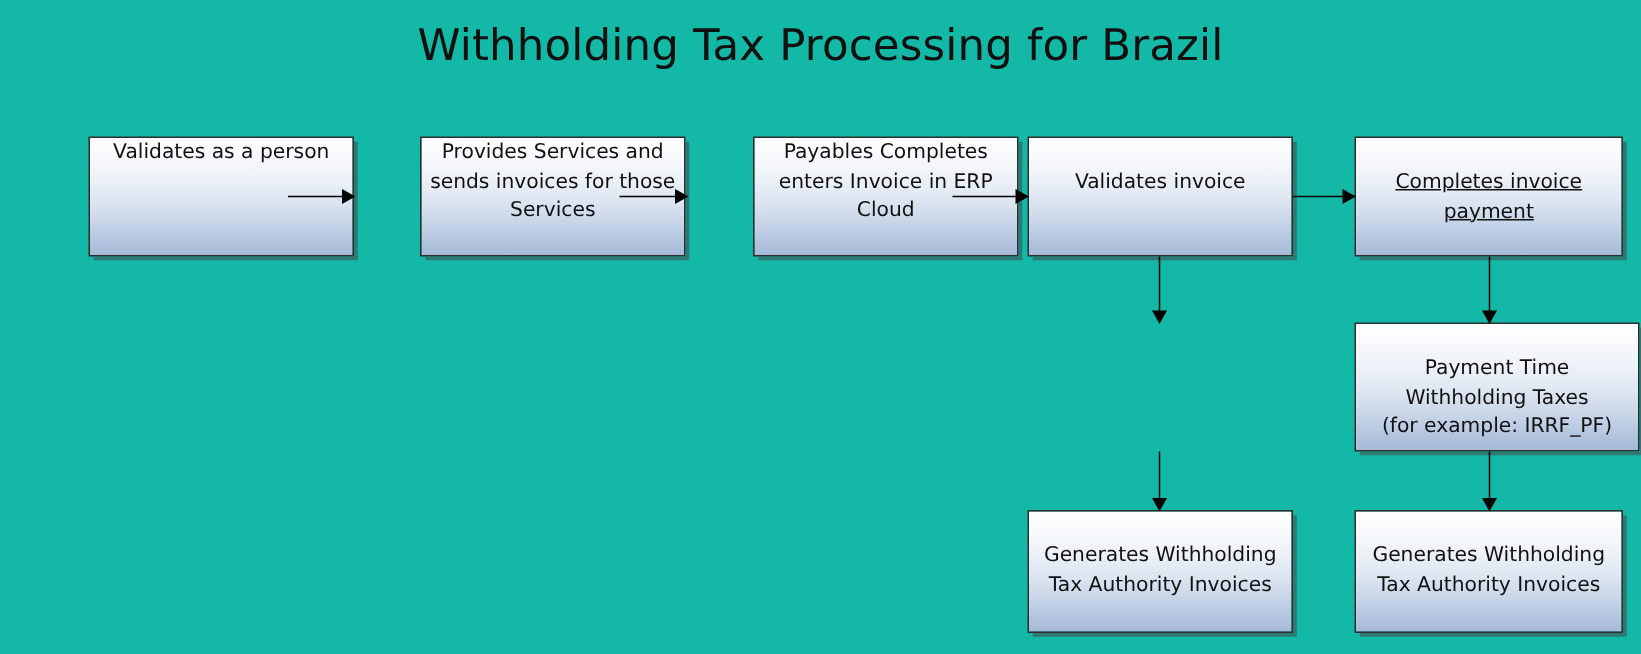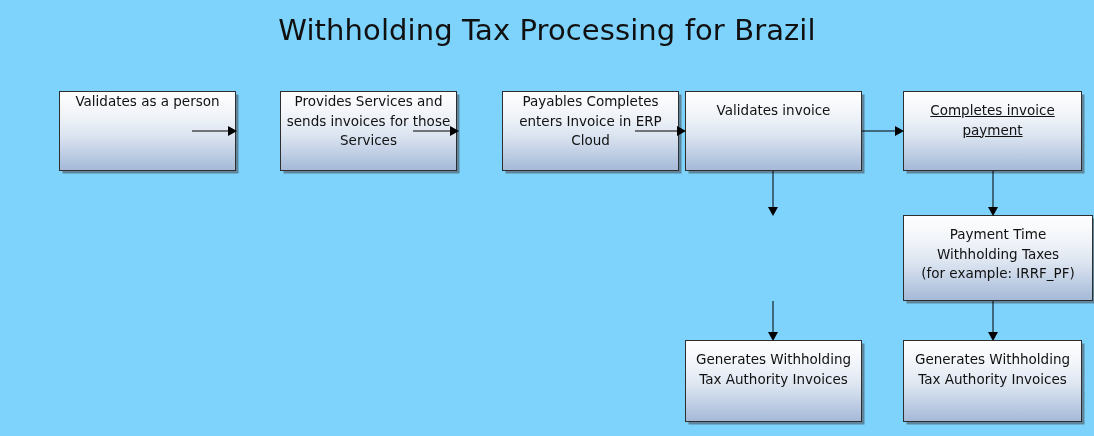--- a/index.html
+++ b/index.html
@@ -7,21 +7,21 @@
     padding: 0;
     background: #ffffff;
   }
   body {
     font-family: "DejaVu Sans", sans-serif;
   }
   #canvas {
     position: relative;
     width: 1094px;
     height: 436px;
-    background: #7dd3fc;
+    background: #14b8a6;
     overflow: hidden;
   }
   #diagram-title {
     position: absolute;
     left: 0;
     top: 11px;
     width: 1094px;
     text-align: center;
     font-size: 29px;
     line-height: 38px;
@@ -48,21 +48,21 @@
     line-height: 19.5px;
     text-align: center;
     overflow: hidden;
   }
   .node .label {
     display: block;
     padding: 0 5px;
     white-space: pre-line;
   }
   
-  .node.vtop .label { margin-top: 9px; }
+  .node.vtop .label { margin-top: 20px; }
   .node.vmid {
     display: flex;
     align-items: flex-start;
     justify-content: center;
     margin-left: 44px;
   }
   .connector {
     position: absolute;
   }
   .connector .shaft-h {

